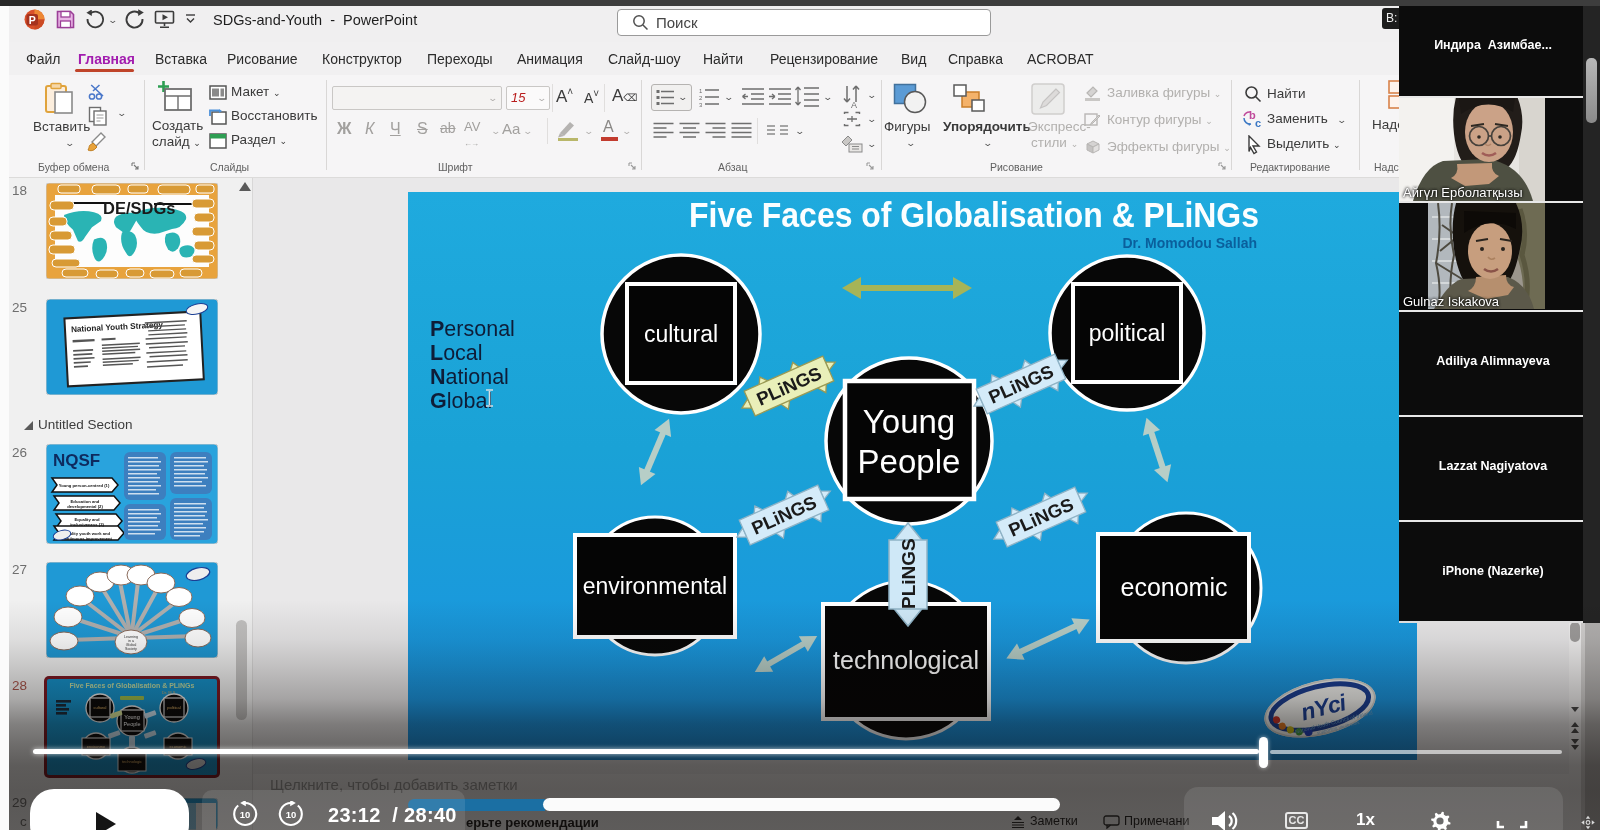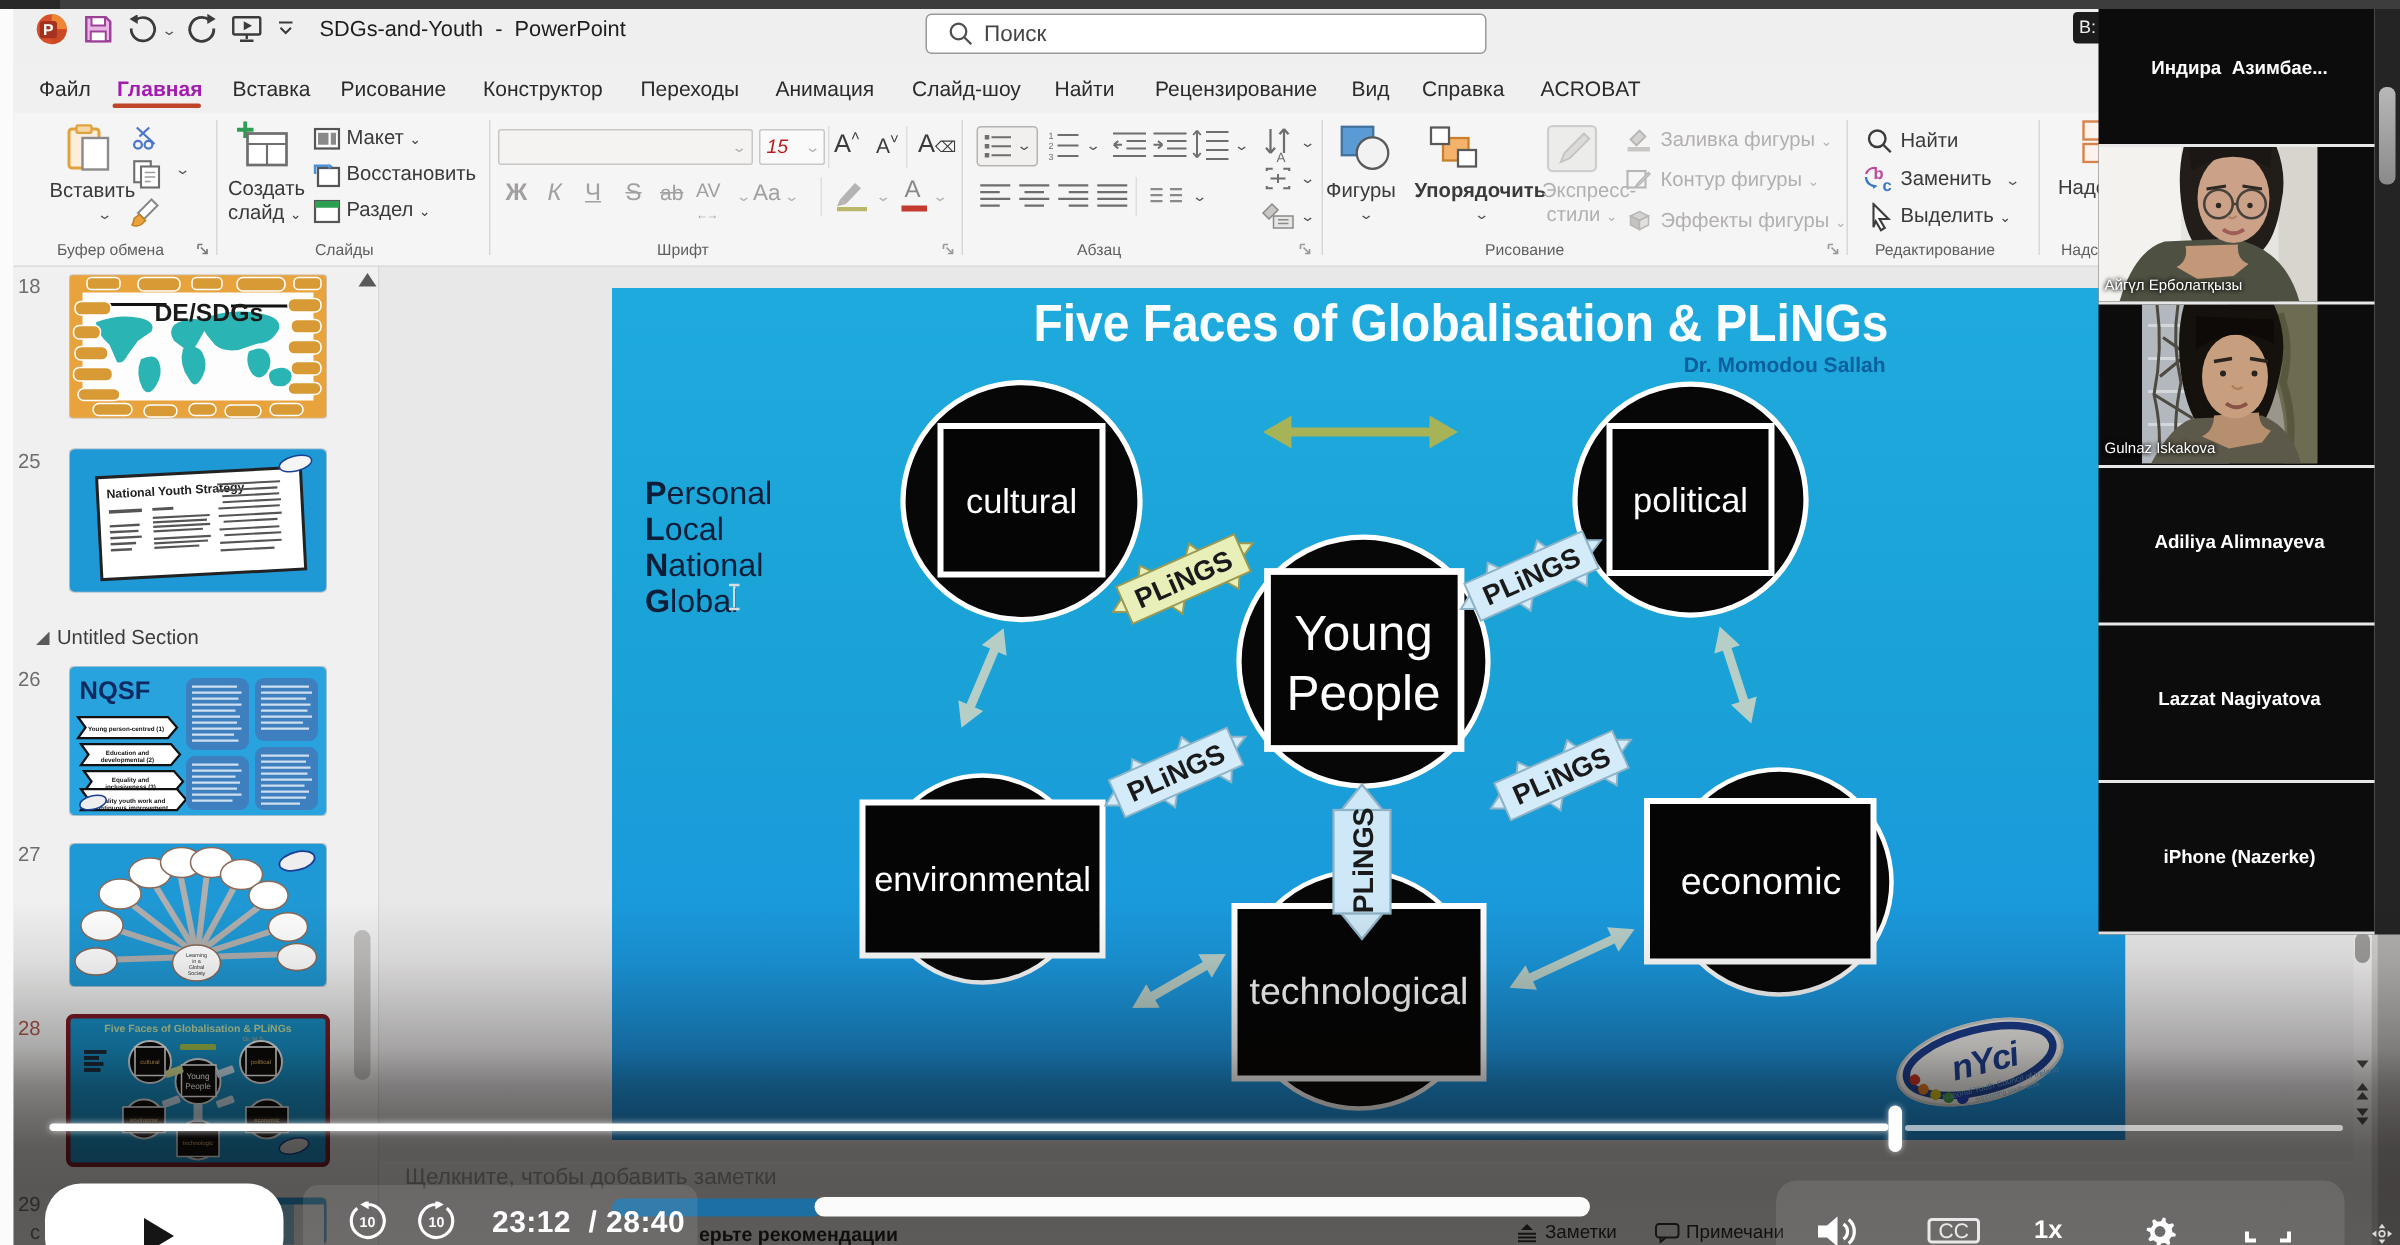--- a/index.html
+++ b/index.html
@@ -9,21 +9,21 @@
   .tabtxt { position:absolute; top:51px; font-size:14px; color:#2b2b2b; white-space:nowrap; }
   .grplbl { position:absolute; top:161px; font-size:10.5px; color:#5f5f5f; white-space:nowrap; }
   .btnlbl { font-size:13.5px; color:#3a3a3a; white-space:nowrap; position:absolute; }
   .gray { color:#b2b0ae; }
   .chev { position:absolute; font-size:9px; color:#555; transform:scaleX(1.4); }
   .chevg { position:absolute; font-size:9px; color:#b2b0ae; transform:scaleX(1.4); }
   .vsep { position:absolute; top:80px; width:1px; height:90px; background:#d9d7d6; }
   .thumbnum { position:absolute; left:12px; font-size:13.5px; color:#6e6e6e; }
   .ztxt { position:absolute; left:1399px; width:188px; text-align:center; color:#fff; font-size:12.5px; font-weight:bold; }
   .zsep { position:absolute; left:1399px; width:184px; height:2px; background:#e8e8e8; }
-  .zlabel { position:absolute; color:#fff; font-size:10px; text-shadow:0 0 3px rgba(0,0,0,.9), 0 0 3px rgba(0,0,0,.9); }
+  .zlabel { position:absolute; color:#fff; font-size:13px; text-shadow:0 0 3px rgba(0,0,0,.9), 0 0 3px rgba(0,0,0,.9); }
 </style>
 </head>
 <body>
 <div id="stage">
 
   <div class="abs" style="left:0;top:6px;width:9px;height:824px;background:#fbfbfb;"></div>
   <div class="abs" style="left:9px;top:6px;width:1591px;height:36px;background:#f0eff0;"></div>
   <div class="abs" style="left:9px;top:42px;width:1591px;height:33px;background:#f1f0f1;"></div>
   <div class="abs" style="left:9px;top:75px;width:1591px;height:102px;background:#f6f5f6;"></div>
   <div class="abs" style="left:9px;top:177px;width:1591px;height:1px;background:#dcdbda;"></div>
@@ -850,21 +850,21 @@
   </svg>
   <div class="abs" style="z-index:72;left:328px;top:804px;font-size:20px;font-weight:bold;color:#fff;letter-spacing:0.3px;">23:12&nbsp; / 28:40</div>
 
   <div class="abs" style="z-index:70;left:1184px;top:787px;width:379px;height:55px;background:rgba(255,255,255,0.10);border-radius:14px;"></div>
 
   <svg class="abs" style="z-index:72;left:1210px;top:809px;" width="30" height="24" viewBox="0 0 30 24">
     <polygon points="2,8 8,8 15,2 15,22 8,16 2,16" fill="#fff"></polygon>
     <path d="M19 7 a6 6 0 0 1 0 10 M22.5 4 a10.5 10.5 0 0 1 0 16" fill="none" stroke="#fff" stroke-width="2.2"></path>
   </svg>
 
-  <div class="abs" style="z-index:72;left:1285px;top:812px;width:35px;height:17px;border:2.2px solid #e8e8e8;border-radius:3px;color:#e8e8e8;font-size:14px;font-weight:normal;text-align:center;line-height:13px;">CC</div>
+  <div class="abs" style="z-index:72;left:1285px;top:812px;width:23px;height:17px;border:2.2px solid #e8e8e8;border-radius:3px;color:#e8e8e8;font-size:11px;font-weight:bold;text-align:center;line-height:13px;">CC</div>
 
   <div class="abs" style="z-index:72;left:1356px;top:810px;font-size:17px;font-weight:bold;color:#fff;">1x</div>
 
   <svg class="abs" style="z-index:72;left:1426px;top:807px;" width="28" height="28" viewBox="0 0 28 28">
     <g fill="#fff">
       <path d="M14 4.5 l1.8 0 .7 2.6 a7.2 7.2 0 0 1 2.2 .9 l2.4 -1.2 1.3 1.3 -1.2 2.4 a7.2 7.2 0 0 1 .9 2.2 l2.6 .7 0 1.8 -2.6 .7 a7.2 7.2 0 0 1 -.9 2.2 l1.2 2.4 -1.3 1.3 -2.4 -1.2 a7.2 7.2 0 0 1 -2.2 .9 l-.7 2.6 -1.8 0 -.7 -2.6 a7.2 7.2 0 0 1 -2.2 -.9 l-2.4 1.2 -1.3 -1.3 1.2 -2.4 a7.2 7.2 0 0 1 -.9 -2.2 l-2.6 -.7 0 -1.8 2.6 -.7 a7.2 7.2 0 0 1 .9 -2.2 l-1.2 -2.4 1.3 -1.3 2.4 1.2 a7.2 7.2 0 0 1 2.2 -.9 z" transform="rotate(12 14 14)"></path>
       <circle cx="14" cy="14" r="3.6" fill="#6b6b6b"></circle>
     </g>
   </svg>
 

